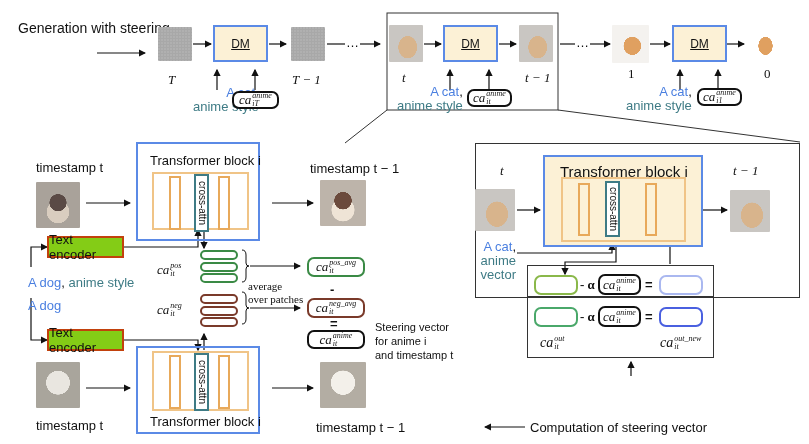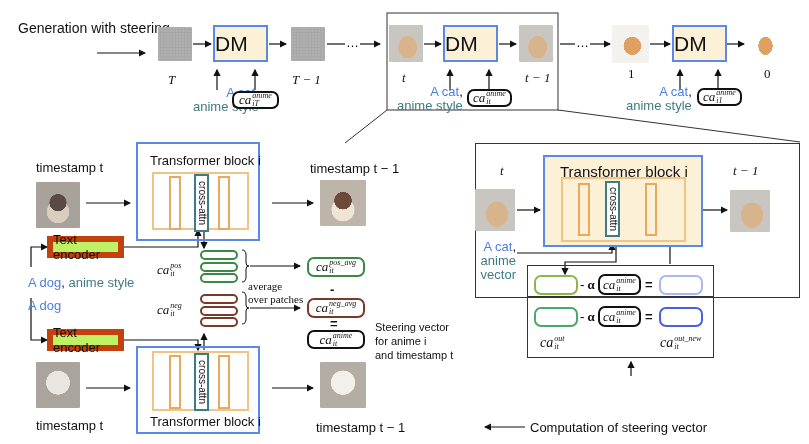--- a/index.html
+++ b/index.html
@@ -3,38 +3,38 @@
 <meta charset="utf-8">
 <style>
   html, body { margin:0; padding:0; background:#ffffff; }
   body { width:809px; height:444px; position:relative; overflow:hidden; font-family:"Liberation Sans", sans-serif; color:#111; }
   .abs { position:absolute; }
   .txt { font-size:13px; line-height:15px; white-space:nowrap; }
   .serif { font-family:"Liberation Serif", "DejaVu Serif", serif; font-style:italic; }
   .math { font-family:"Liberation Serif", "DejaVu Serif", serif; font-style:italic; font-size:13px; }
   .blue { color:#4a7fe0; }
   .teal { color:#3e7b85; }
-  .dm { position:absolute; background:#fcf1d6; border:2.5px solid #5b8ae6; box-sizing:border-box; display:flex; align-items:center; font-size:21px; }
+  .dm { position:absolute; background:#fcf1d6; border:2.5px solid #5b8ae6; box-sizing:border-box; display:flex; align-items:center; justify-content:center; font-size:12px;text-decoration:underline; }
   .img { position:absolute; border-radius:1px; }
   .noise { background: radial-gradient(circle at 30% 30%, #b0b0b0 0 1px, transparent 1px) 0 0/3px 3px, #a8a8a8; }
   .catnoise { background: radial-gradient(ellipse at 55% 60%, #d8b48c 0 35%, transparent 36%), #c9c6c2; }
   .catclear { background: radial-gradient(ellipse at 55% 55%, #e0a060 0 30%, transparent 31%), #f4f2ef; }
   .catnobg { background: radial-gradient(ellipse at 55% 55%, #e0a060 0 30%, transparent 31%); }
   .dognoise { background: radial-gradient(circle at 50% 45%, #5a4a45 0 25%, transparent 26%), radial-gradient(circle at 50% 65%, #d9cdbf 0 30%, transparent 31%), #a9a29a; }
   .dogclear { background: radial-gradient(circle at 50% 45%, #6b4a3c 0 25%, transparent 26%), radial-gradient(circle at 50% 65%, #efe4d6 0 30%, transparent 31%), #bdb4aa; }
   .whitedog { background: radial-gradient(circle at 50% 45%, #e9e6e0 0 35%, transparent 36%), #a9a59c; }
   .whitedog2 { background: radial-gradient(circle at 50% 45%, #f3f0ea 0 35%, transparent 36%), #b3ada3; }
   .vecbox { position:absolute; border-radius:7px; box-sizing:border-box; background:#fff; display:flex; align-items:center; justify-content:center; }
   .pill { position:absolute; width:38px; height:10px; border-radius:6px; box-sizing:border-box; background:#fff; }
   .tblock { position:absolute; border:2px solid #5b8ae6; box-sizing:border-box; }
   .inner { position:absolute; border:2px solid #f0c487; box-sizing:border-box; }
   .layer { position:absolute; width:12px; height:54px; border:2px solid #e8a95a; background:#fff; box-sizing:border-box; }
   .xattn { position:absolute; width:15px; height:58px; border:2px solid #3e7b85; background:#fff; box-sizing:border-box; }
   .xattn span { position:absolute; left:50%; top:50%; transform:translate(-50%,-50%) rotate(90deg); font-size:10px; white-space:nowrap; }
-  .encoder { position:absolute; border:6px solid #c2410c; box-sizing:border-box; background:#bef264; font-size:13px; display:flex; align-items:center; justify-content:center; }
+  .encoder { position:absolute; border:2px solid #c2410c; box-sizing:border-box; background:#84cc16; font-size:13px; display:flex; align-items:center; justify-content:center; }
   .ca { display:inline-flex; align-items:center; }
   .ca .stack { display:inline-flex; flex-direction:column; line-height:8px; margin-left:1px; }
   .ca .stack span { font-size:8px; }
 </style>
 </head>
 <body>
 
 <div class="abs txt" style="left:18px;top:19px;line-height:18px;font-size:14px;">Generation with steering</div>
 
 <svg class="abs" style="left:0;top:0;" width="809" height="444">

